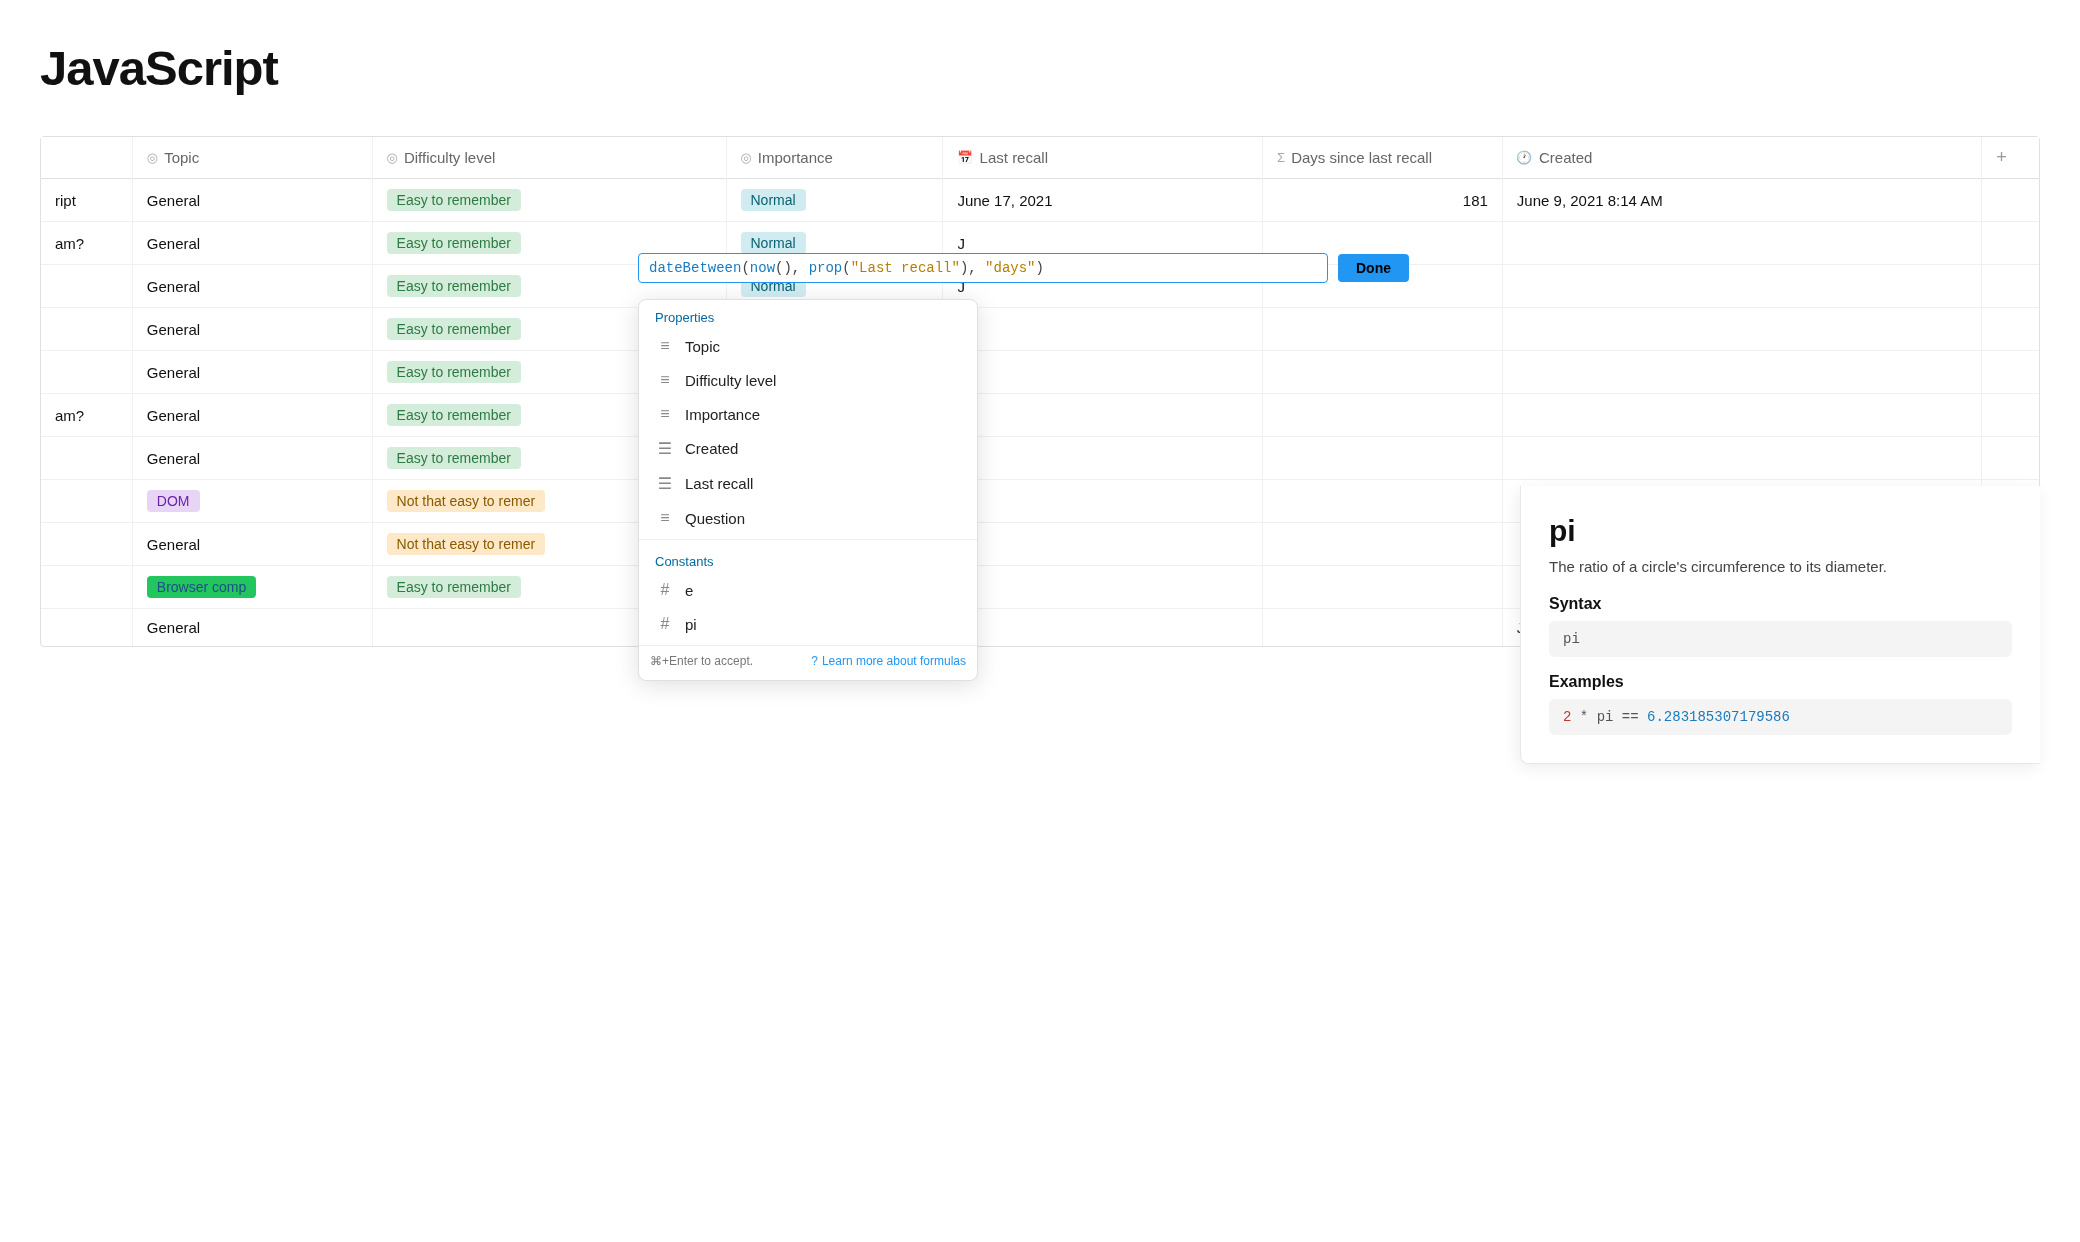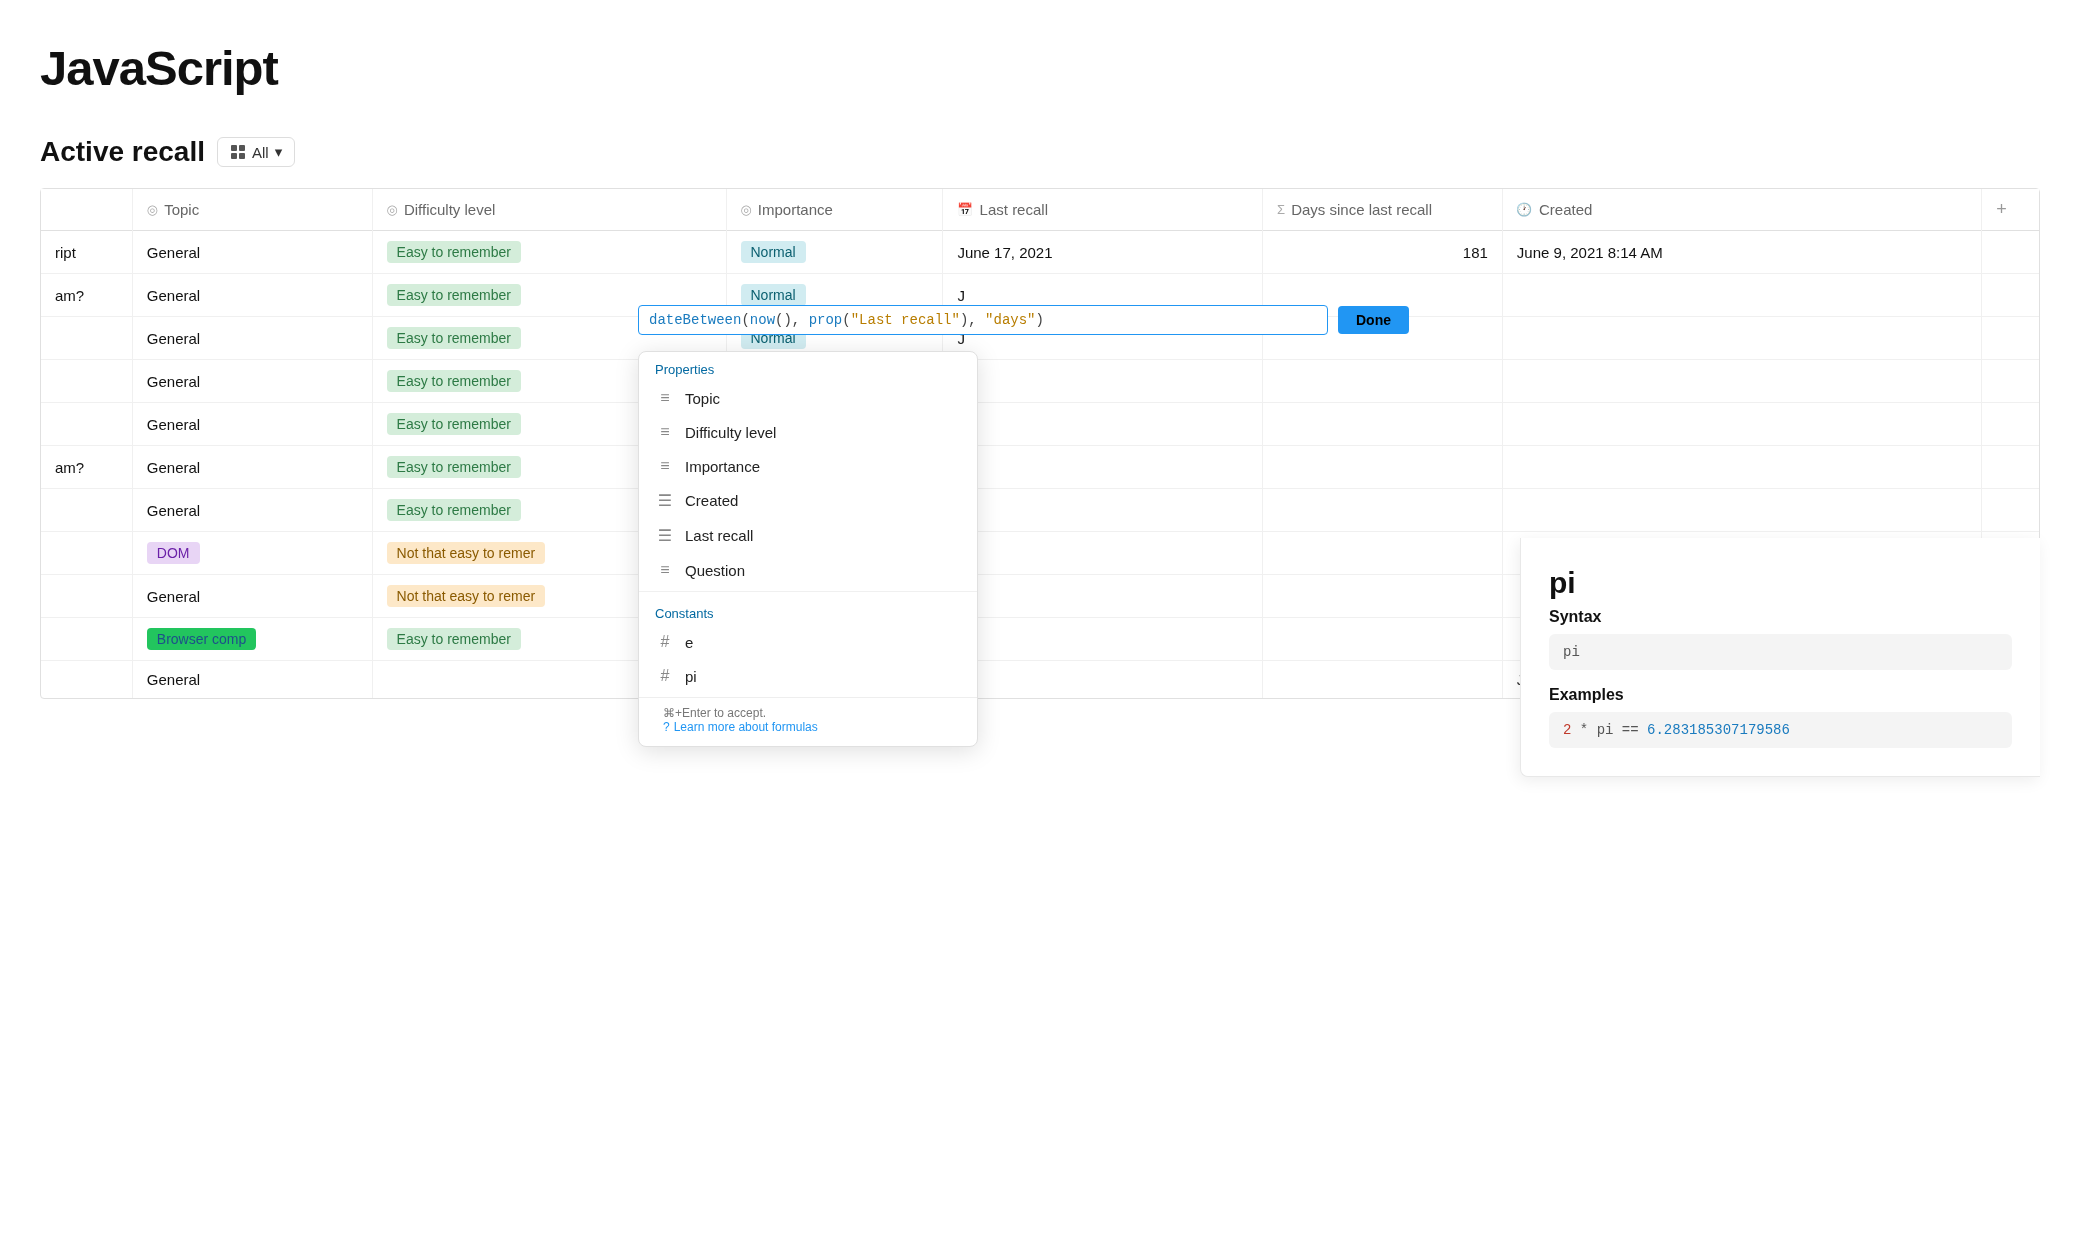--- a/index.html
+++ b/index.html
@@ -303,33 +303,20 @@
     .relative-container {
       position: relative;
     }
   </style>
 </head>
 <body>
 
 <div class="page-container">
   <h1 class="page-title">JavaScript</h1>
 
-  <div class="section-header">
-    <span class="section-title">Active recall</span>
-    <button class="filter-btn">
-      <svg width="16" height="16" viewBox="0 0 16 16" fill="none">
-        <rect x="1" y="1" width="6" height="6" rx="1" fill="#555"></rect>
-        <rect x="9" y="1" width="6" height="6" rx="1" fill="#555"></rect>
-        <rect x="1" y="9" width="6" height="6" rx="1" fill="#555"></rect>
-        <rect x="9" y="9" width="6" height="6" rx="1" fill="#555"></rect>
-      </svg>
-      <span>All</span>
-      <span>▾</span>
-    </button>
-  </div>
 
   <div class="relative-container">
     <div class="table-wrapper">
       <table>
         <thead>
           <tr>
             <th class="col-row-id"></th>
             <th class="col-topic">
               <div class="th-inner">
                 <span class="icon-circle">◎</span>
@@ -526,32 +513,33 @@
         <div class="dropdown-section-label">Constants</div>
         <div class="dropdown-item">
           <span class="item-icon">#</span>
           <span>e</span>
         </div>
         <div class="dropdown-item">
           <span class="item-icon">#</span>
           <span>pi</span>
         </div>
 
-        <div style="display:flex; justify-content:space-between; padding:8px 24px 4px; border-top:1px solid #eee; margin-top:4px;flex-direction:column;">
+        <div style="display:flex; justify-content:space-between; padding:8px 11px 4px; border-top:1px solid #eee; margin-top:4px;">
           <span style="font-size:12px; color:#777;">⌘+Enter to accept.</span>
           <span style="font-size:12px; color:#2196f3; display:flex; align-items:center; gap:4px;">
             <span>?</span>
             <span>Learn more about formulas</span>
           </span>
         </div>
       </div>
     </div>
 
     <div class="right-panel">
       <div class="panel-func-name">pi</div>
+      <div class="panel-description">The ratio of a circle's circumference to its diameter.</div>
       <div class="panel-section-title">Syntax</div>
       <div class="panel-code-block">pi</div>
       <div class="panel-section-title">Examples</div>
       <div class="panel-example-block">
         <span class="num">2</span>
         <span class="pi-keyword"> * </span>
         <span class="pi-keyword">pi</span>
         <span class="pi-keyword"> == </span>
         <span class="num2">6.283185307179586</span>
       </div>

